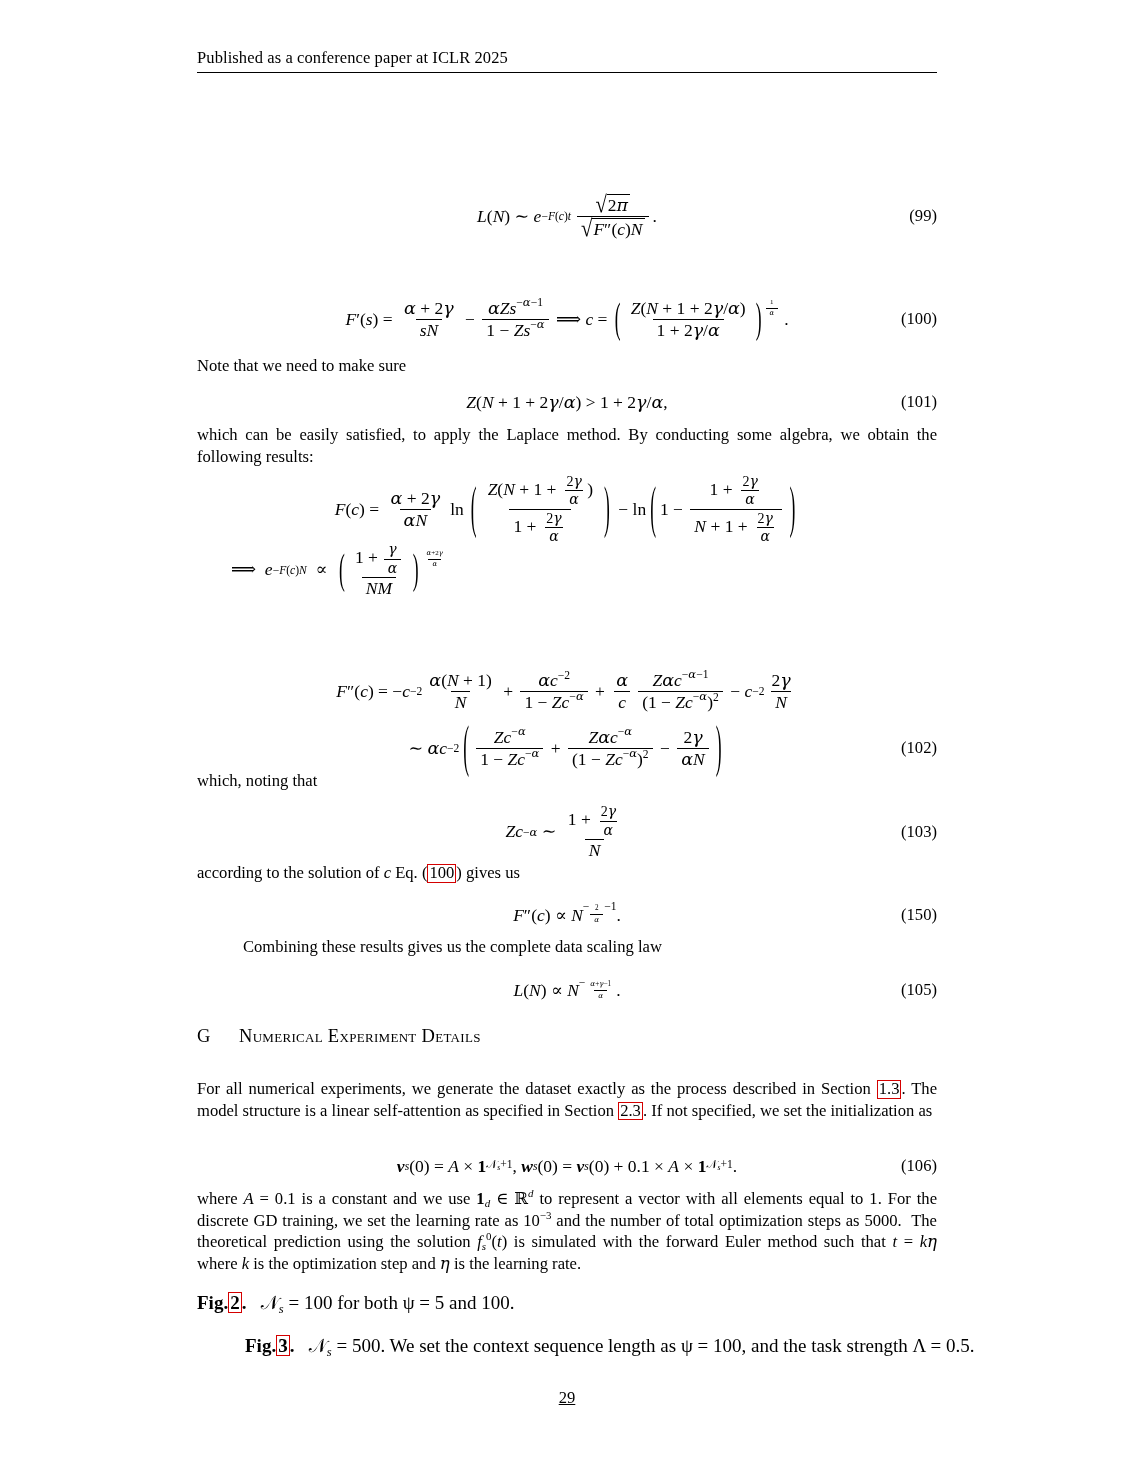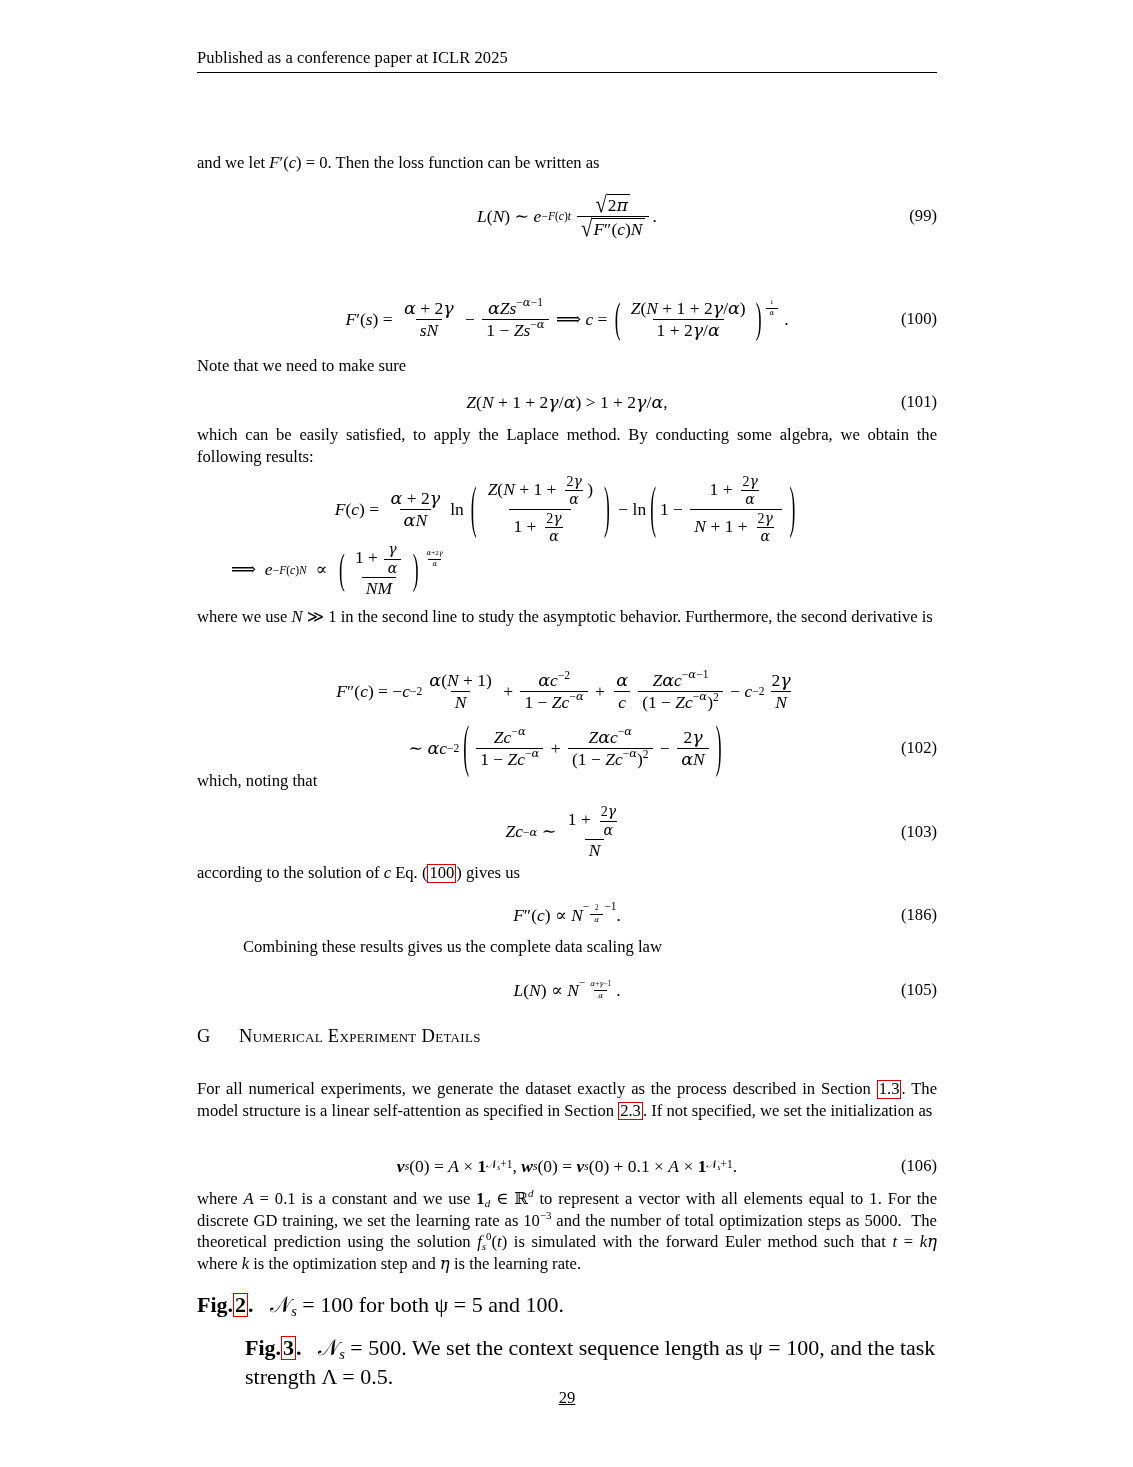--- a/index.html
+++ b/index.html
@@ -150,21 +150,21 @@
   .secheading .title {
     margin-left: 24px;
     font-variant: small-caps;
     letter-spacing: 0.3px;
   }
 
   
   .fignote {
     position: absolute;
     width: 740px;
-    font-size: 22px;
+    font-size: 19px;
     line-height: 1.3;
   }
   .fignote .lbl { font-weight: bold; }
 
   
   .pagenum {
     position: absolute;
     top: 1388px;
     left: 0;
     width: 740px;
@@ -176,23 +176,20 @@
 </head>
 <body>
 
 <div class="page">
 
   <div class="runhead">
     <span>Published as a conference paper at ICLR 2025</span>
     <div class="rule"></div>
   </div>
 
-  <div class="para nojust" style="top:152px;">
-    and we let <span class="m">F</span><span class="mu">′</span>(<span class="m">c</span>) = 0. Then the loss function can be written as
-  </div>
 
   <div class="eqrow" style="top:185px;height:62px;">
     <span class="eqbody">
       <span class="m">L</span>(<span class="m">N</span>)&nbsp;∼&nbsp;<span class="m">e</span><sup>−<span class="m">F</span>(<span class="m">c</span>)<span class="m">t</span></sup>
       <span class="frac" style="margin-left:6px;">
         <span class="num">
           <span class="sqrt">
               <span class="rad">√</span>
               <span class="rbody">2<span class="gr">π</span></span>
             </span>
@@ -296,23 +293,20 @@
             </span></span>
         <span class="den"><span class="m">NM</span></span>
       </span>
       <span class="paren p2">)</span><span class="pow"><span class="frac tiny">
             <span class="num"><span class="gr">α</span>+2<span class="gr">γ</span></span>
             <span class="den"><span class="gr">α</span></span>
           </span></span>
     </span>
   </div>
 
-  <div class="para" style="top:606px;">
-    where we use <span class="m">N</span> ≫ 1 in the second line to study the asymptotic behavior. Furthermore, the second derivative is
-  </div>
 
   <div class="eqrow" style="top:662px;height:58px;">
     <span class="eqbody">
       <span class="m">F</span><span class="mu">″</span>(<span class="m">c</span>)&nbsp;=&nbsp;−<span class="m">c</span><sup>−2</sup>
       <span class="frac">
         <span class="num"><span class="gr">α</span>(<span class="m">N</span>&nbsp;+&nbsp;1)</span>
         <span class="den"><span class="m">N</span></span>
       </span>
       &nbsp;+&nbsp;
       <span class="frac">
@@ -381,21 +375,21 @@
     <span>Eq. (</span><span class="reflink">100</span><span>) gives us</span>
   </div>
 
   <div class="eqrow" style="top:894px;height:42px;">
     <span class="eqbody">
       <span class="m">F</span><span class="mu">″</span>(<span class="m">c</span>)&nbsp;∝&nbsp;<span class="m">N</span><sup>−<span class="frac tiny" style="vertical-align:baseline;">
             <span class="num">2</span>
             <span class="den"><span class="gr">α</span></span>
           </span>−1</sup>.
     </span>
-    <span class="eqnum">(186)</span>
+    <span class="eqnum">(150)</span>
   </div>
 
   <div class="para nojust" style="top:936px;margin-left:46px;">Combining these results gives us the complete data scaling law</div>
 
   <div class="eqrow" style="top:968px;height:44px;">
     <span class="eqbody">
       <span class="m">L</span>(<span class="m">N</span>)&nbsp;∝&nbsp;<span class="m">N</span><sup>−<span class="frac tiny" style="vertical-align:baseline;">
             <span class="num"><span class="gr">α</span>+<span class="gr">γ</span>−1</span>
             <span class="den"><span class="gr">α</span></span>
           </span></sup>.

